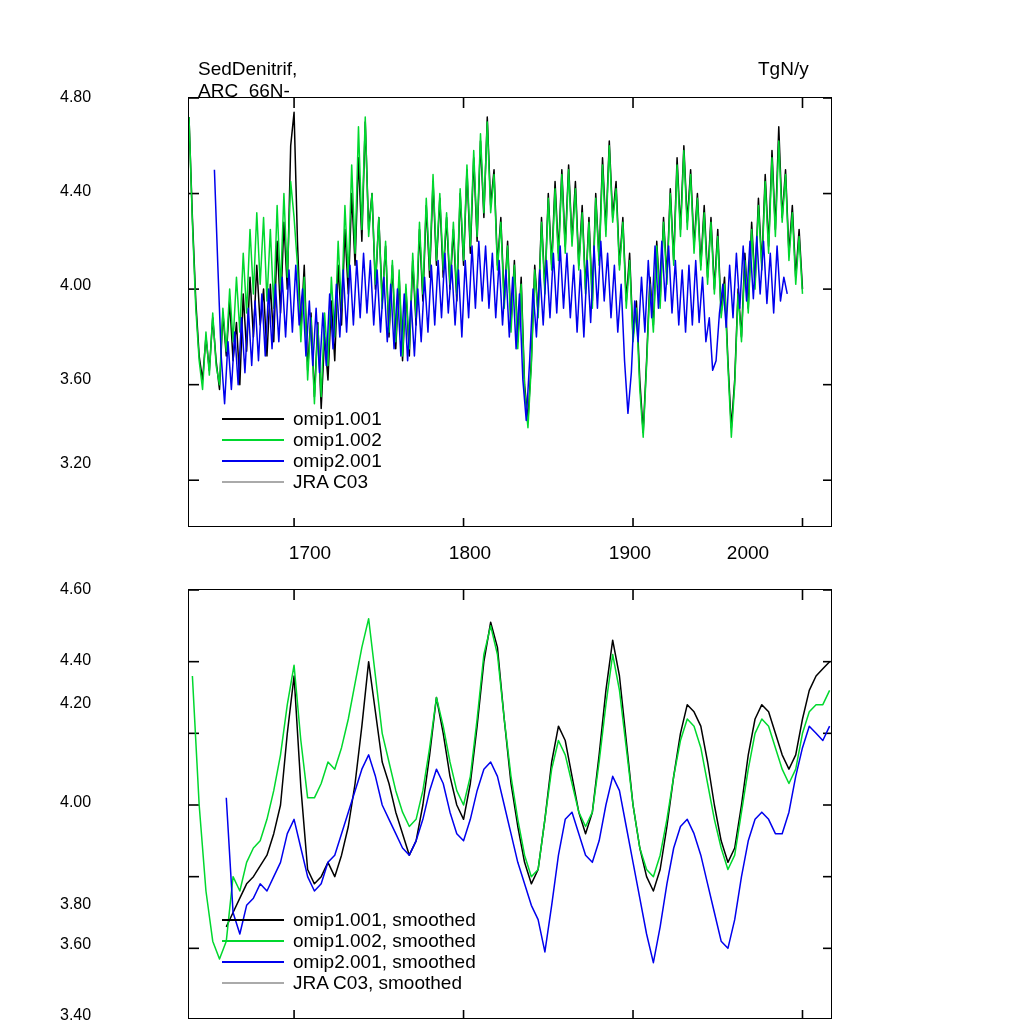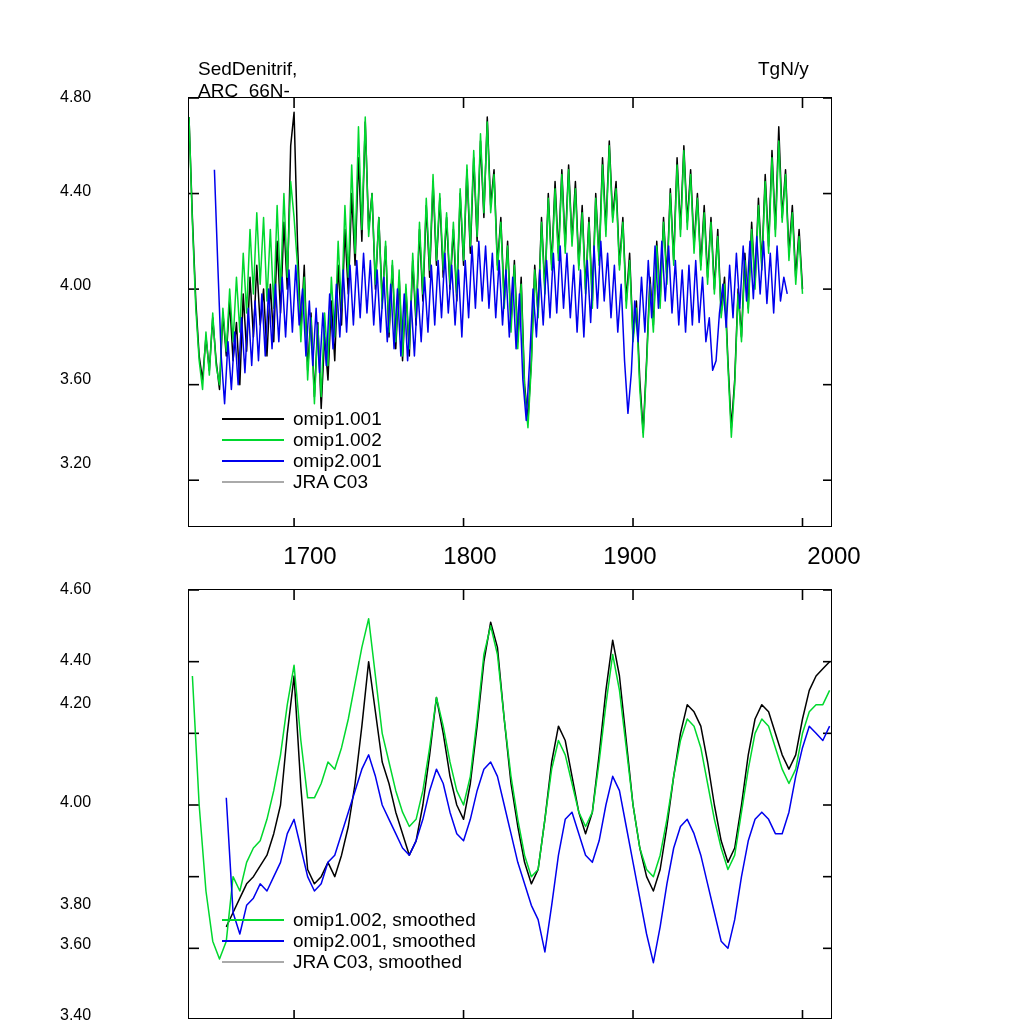--- a/index.html
+++ b/index.html
@@ -7,21 +7,21 @@
   .page{position:relative;width:1024px;height:1024px;}
 
   .panel{position:absolute;}
   .plotbox{position:absolute;border:1.6px solid #000;background:#fff;box-sizing:border-box;overflow:hidden;}
   .plotsvg{position:absolute;left:0;top:0;}
 
   .title-left{position:absolute;font-size:19px;}
   .title-right{position:absolute;font-size:19px;}
 
   .ytick{position:absolute;font-size:16px;text-align:left;}
-  .xtick{position:absolute;font-size:24px;text-align:center;}
+  .xtick{position:absolute;font-size:19px;text-align:center;}
 
   .legend{position:absolute;}
   .legend-row{display:flex;align-items:center;height:21px;}
   .legend-line{width:62px;height:0;border-top-width:2.2px;border-top-style:solid;margin-right:9px;}
   .legend-label{font-size:19px;line-height:19px;white-space:nowrap;}
 </style>
 </head>
 <body>
 
 <div class="page">
@@ -33,21 +33,21 @@
 
     <div class="ytick" style="left:60px; top:88px; width:108px;">4.80</div>
     <div class="ytick" style="left:60px; top:182px; width:108px;">4.40</div>
     <div class="ytick" style="left:60px; top:276px; width:108px;">4.00</div>
     <div class="ytick" style="left:60px; top:370px; width:108px;">3.60</div>
     <div class="ytick" style="left:60px; top:454px; width:108px;">3.20</div>
 
     <div class="xtick" style="left:270px; top:542px; width:80px;">1700</div>
     <div class="xtick" style="left:430px; top:542px; width:80px;">1800</div>
     <div class="xtick" style="left:590px; top:542px; width:80px;">1900</div>
-    <div class="xtick" style="left:794px; top:542px; width:80px;">2000</div>
+    <div class="xtick" style="left:708px; top:542px; width:80px;">2000</div>
 
     <div class="plotbox" id="top-plot" style="left:188px; top:97px; width:644px; height:430px;">
       <svg class="plotsvg" id="top-svg" width="644" height="430" viewBox="0 0 644 430">
           <line x1="105.07368421052632" x2="105.07368421052632" y1="0" y2="10" stroke="#000" stroke-width="1.6"></line>
           <line x1="105.07368421052632" x2="105.07368421052632" y1="420" y2="430" stroke="#000" stroke-width="1.6"></line>
           <line x1="274.5473684210526" x2="274.5473684210526" y1="0" y2="10" stroke="#000" stroke-width="1.6"></line>
           <line x1="274.5473684210526" x2="274.5473684210526" y1="420" y2="430" stroke="#000" stroke-width="1.6"></line>
           <line x1="444.021052631579" x2="444.021052631579" y1="0" y2="10" stroke="#000" stroke-width="1.6"></line>
           <line x1="444.021052631579" x2="444.021052631579" y1="420" y2="430" stroke="#000" stroke-width="1.6"></line>
           <line x1="613.4947368421052" x2="613.4947368421052" y1="0" y2="10" stroke="#000" stroke-width="1.6"></line>
@@ -123,20 +123,24 @@
           <line y1="0" y2="0" x1="0" x2="10" stroke="#000" stroke-width="1.6"></line>
           <line y1="0" y2="0" x1="634" x2="644" stroke="#000" stroke-width="1.6"></line>
           <path d="M37.28 336.83 L44.06 322.50 L50.84 308.17 L57.62 293.83 L64.40 286.67 L71.18 275.92 L77.96 265.17 L84.74 243.67 L91.52 215.00 L98.29 143.33 L105.07 86.00 L111.85 197.08 L118.63 279.50 L125.41 293.83 L132.19 286.67 L138.97 272.33 L145.75 286.67 L152.53 265.17 L159.31 236.50 L166.08 193.50 L172.86 136.17 L179.64 71.67 L186.42 121.83 L193.20 172.00 L199.98 193.50 L206.76 222.17 L213.54 243.67 L220.32 265.17 L227.09 250.83 L233.87 215.00 L240.65 164.83 L247.43 107.50 L254.21 143.33 L260.99 186.33 L267.77 215.00 L274.55 229.33 L281.33 193.50 L288.11 136.17 L294.88 71.67 L301.66 32.25 L308.44 57.33 L315.22 129.00 L322.00 193.50 L328.78 236.50 L335.56 272.33 L342.34 293.83 L349.12 279.50 L355.89 229.33 L362.67 172.00 L369.45 136.17 L376.23 150.50 L383.01 186.33 L389.79 222.17 L396.57 243.67 L403.35 222.17 L410.13 164.83 L416.91 100.33 L423.68 50.17 L430.46 86.00 L437.24 150.50 L444.02 215.00 L450.80 258.00 L457.58 286.67 L464.36 301.00 L471.14 279.50 L477.92 236.50 L484.69 186.33 L491.47 143.33 L498.25 114.67 L505.03 121.83 L511.81 136.17 L518.59 172.00 L525.37 215.00 L532.15 250.83 L538.93 272.33 L545.71 258.00 L552.48 215.00 L559.26 164.83 L566.04 129.00 L572.82 114.67 L579.60 121.83 L586.38 143.33 L593.16 164.83 L599.94 179.17 L606.72 164.83 L613.49 129.00 L620.27 100.33 L627.05 86.00 L633.83 78.83 L640.61 71.67 " fill="none" stroke="#000000" stroke-width="1.5" stroke-linejoin="round"></path>
           <path d="M3.39 86.00 L10.17 215.00 L16.95 301.00 L23.73 351.17 L30.51 369.08 L37.28 351.17 L44.06 286.67 L50.84 301.00 L57.62 272.33 L64.40 258.00 L71.18 250.83 L77.96 229.33 L84.74 200.67 L91.52 164.83 L98.29 114.67 L105.07 75.25 L111.85 150.50 L118.63 207.83 L125.41 207.83 L132.19 193.50 L138.97 172.00 L145.75 179.17 L152.53 157.67 L159.31 129.00 L166.08 93.17 L172.86 57.33 L179.64 28.67 L186.42 86.00 L193.20 143.33 L199.98 172.00 L206.76 200.67 L213.54 222.17 L220.32 236.50 L227.09 229.33 L233.87 200.67 L240.65 157.67 L247.43 107.50 L254.21 136.17 L260.99 172.00 L267.77 200.67 L274.55 215.00 L281.33 186.33 L288.11 129.00 L294.88 64.50 L301.66 35.83 L308.44 64.50 L315.22 129.00 L322.00 186.33 L328.78 229.33 L335.56 265.17 L342.34 286.67 L349.12 279.50 L355.89 229.33 L362.67 179.17 L369.45 150.50 L376.23 164.83 L383.01 193.50 L389.79 222.17 L396.57 236.50 L403.35 222.17 L410.13 172.00 L416.91 114.67 L423.68 64.50 L430.46 100.33 L437.24 157.67 L444.02 215.00 L450.80 258.00 L457.58 279.50 L464.36 286.67 L471.14 265.17 L477.92 229.33 L484.69 186.33 L491.47 150.50 L498.25 129.00 L505.03 136.17 L511.81 157.67 L518.59 193.50 L525.37 229.33 L532.15 258.00 L538.93 279.50 L545.71 265.17 L552.48 222.17 L559.26 179.17 L566.04 143.33 L572.82 129.00 L579.60 136.17 L586.38 157.67 L593.16 179.17 L599.94 193.50 L606.72 179.17 L613.49 143.33 L620.27 121.83 L627.05 114.67 L633.83 114.67 L640.61 100.33 " fill="none" stroke="#00d82e" stroke-width="1.5" stroke-linejoin="round"></path>
           <path d="M37.28 207.83 L44.06 322.50 L50.84 344.00 L57.62 315.33 L64.40 308.17 L71.18 293.83 L77.96 301.00 L84.74 286.67 L91.52 272.33 L98.29 243.67 L105.07 229.33 L111.85 258.00 L118.63 286.67 L125.41 301.00 L132.19 293.83 L138.97 272.33 L145.75 265.17 L152.53 243.67 L159.31 222.17 L166.08 200.67 L172.86 179.17 L179.64 164.83 L186.42 186.33 L193.20 215.00 L199.98 229.33 L206.76 243.67 L213.54 258.00 L220.32 265.17 L227.09 250.83 L233.87 229.33 L240.65 200.67 L247.43 179.17 L254.21 193.50 L260.99 222.17 L267.77 243.67 L274.55 250.83 L281.33 229.33 L288.11 200.67 L294.88 179.17 L301.66 172.00 L308.44 186.33 L315.22 215.00 L322.00 243.67 L328.78 272.33 L335.56 293.83 L342.34 315.33 L349.12 329.67 L355.89 361.92 L362.67 315.33 L369.45 265.17 L376.23 229.33 L383.01 222.17 L389.79 243.67 L396.57 265.17 L403.35 272.33 L410.13 250.83 L416.91 215.00 L423.68 186.33 L430.46 200.67 L437.24 236.50 L444.02 272.33 L450.80 308.17 L457.58 344.00 L464.36 372.67 L471.14 336.83 L477.92 293.83 L484.69 258.00 L491.47 236.50 L498.25 229.33 L505.03 243.67 L511.81 265.17 L518.59 293.83 L525.37 322.50 L532.15 351.17 L538.93 358.33 L545.71 329.67 L552.48 286.67 L559.26 250.83 L566.04 229.33 L572.82 222.17 L579.60 229.33 L586.38 243.67 L593.16 243.67 L599.94 222.17 L606.72 186.33 L613.49 157.67 L620.27 136.17 L627.05 143.33 L633.83 150.50 L640.61 136.17 " fill="none" stroke="#0000ee" stroke-width="1.5" stroke-linejoin="round"></path>
         </svg>
     </div>
 
     <div class="legend" style="left:222px; top:909px;">
       <div class="legend-row">
+        <span class="legend-line" id="bl0" style="border-top-color: rgb(0, 0, 0);"></span>
+        <span class="legend-label">omip1.001, smoothed</span>
+      </div>
+      <div class="legend-row">
         <span class="legend-line" id="bl1" style="border-top-color: rgb(0, 216, 46);"></span>
         <span class="legend-label">omip1.002, smoothed</span>
       </div>
       <div class="legend-row">
         <span class="legend-line" id="bl2" style="border-top-color: rgb(0, 0, 238);"></span>
         <span class="legend-label">omip2.001, smoothed</span>
       </div>
       <div class="legend-row">
         <span class="legend-line" id="bl3" style="border-top-color: rgb(170, 170, 170);"></span>
         <span class="legend-label">JRA C03, smoothed</span>

